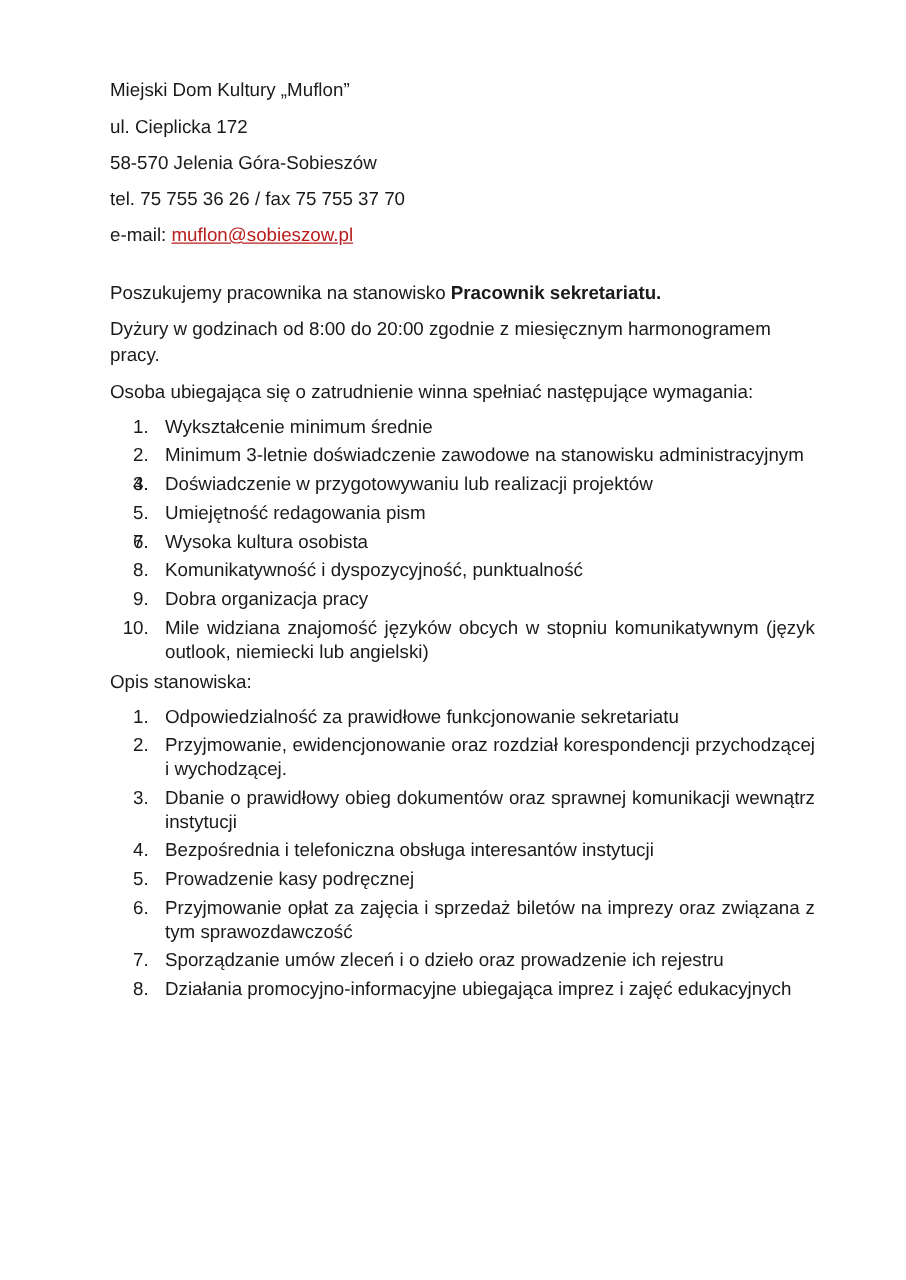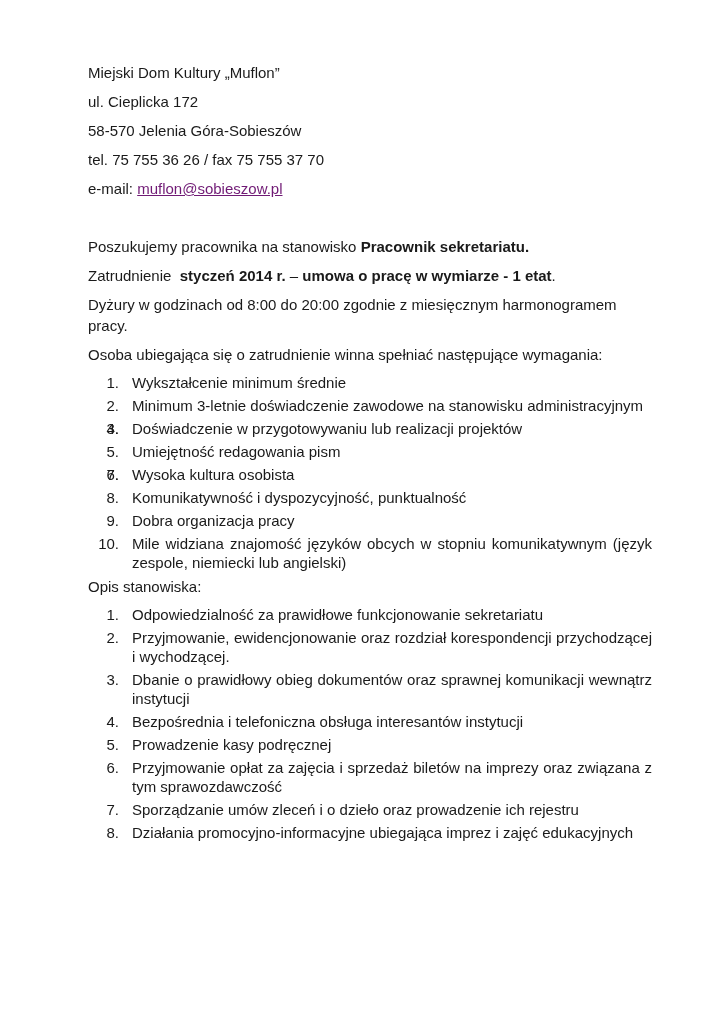--- a/index.html
+++ b/index.html
@@ -23,25 +23,25 @@
     color: #1a1a1a;
     -webkit-font-smoothing: antialiased;
   }
   .page p {
     margin: 0 0 8px 0;
     line-height: 21px;
   }
   b, strong { font-weight: bold; }
   .keep-spaces { white-space: pre-wrap; }
   .link {
-    color: #701a75;
+    color: #b91c1c;
     text-decoration: underline;
     cursor: pointer;
   }
-  .intro-section   { margin-top: 37px; }
+  .intro-section   { margin-top: 25px; }
   .req-section     { }
   .duties-section  { }
   ol.numbered {
     list-style: none;
     margin: 0;
     padding: 0;
   }
   ol.numbered li {
     position: relative;
     padding-left: 44px;
@@ -66,21 +66,20 @@
   <header>
     <p>Miejski Dom Kultury „Muflon”</p>
     <p>ul. Cieplicka 172</p>
     <p>58-570 Jelenia Góra-Sobieszów</p>
     <p>tel. 75 755 36 26 / fax 75 755 37 70</p>
     <p><span class="keep-spaces">e-mail: </span><a class="link" href="#">muflon@sobieszow.pl</a></p>
   </header>
 
   <section class="intro-section">
     <p><span class="keep-spaces">Poszukujemy pracownika na stanowisko </span><strong>Pracownik sekretariatu.</strong></p>
-    <p><span class="keep-spaces">Zatrudnienie  </span><strong>styczeń 2014 r.</strong><span class="keep-spaces"> – </span><strong>umowa o pracę w wymiarze - 1 etat</strong><span>.</span></p>
     <p>Dyżury w godzinach od 8:00 do 20:00 zgodnie z miesięcznym harmonogramem pracy.</p>
   </section>
 
   <section class="req-section">
     <p>Osoba ubiegająca się o zatrudnienie winna spełniać następujące wymagania:</p>
     <ol class="numbered">
 
         <li>
           <span class="num">1.</span>
           <span class="txt">Wykształcenie minimum średnie</span>
@@ -119,21 +118,21 @@
           <span class="txt">Komunikatywność i dyspozycyjność, punktualność</span>
         </li>
 
         <li>
           <span class="num">9.</span>
           <span class="txt">Dobra organizacja pracy</span>
         </li>
 
         <li>
           <span class="num">10.</span>
-          <span class="txt">Mile widziana znajomość języków obcych w stopniu komunikatywnym (język zespole, niemiecki lub angielski)</span>
+          <span class="txt">Mile widziana znajomość języków obcych w stopniu komunikatywnym (język outlook, niemiecki lub angielski)</span>
         </li>
       </ol>
   </section>
 
   <section class="duties-section">
     <p>Opis stanowiska:</p>
     <ol class="numbered">
 
         <li>
           <span class="num">1.</span>

